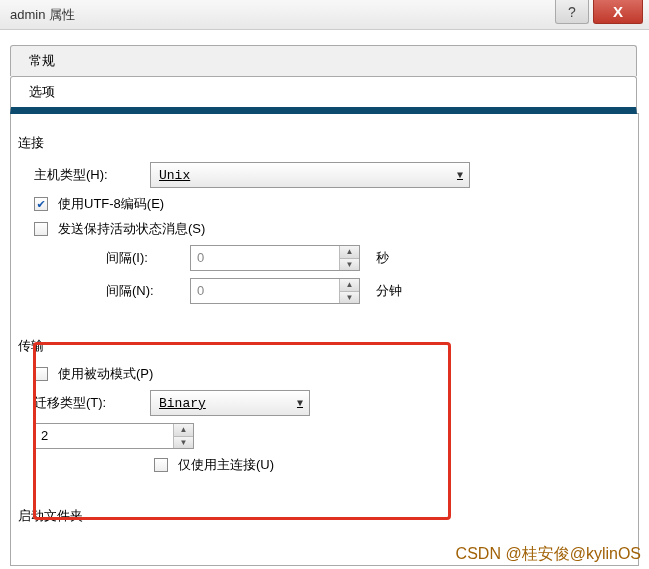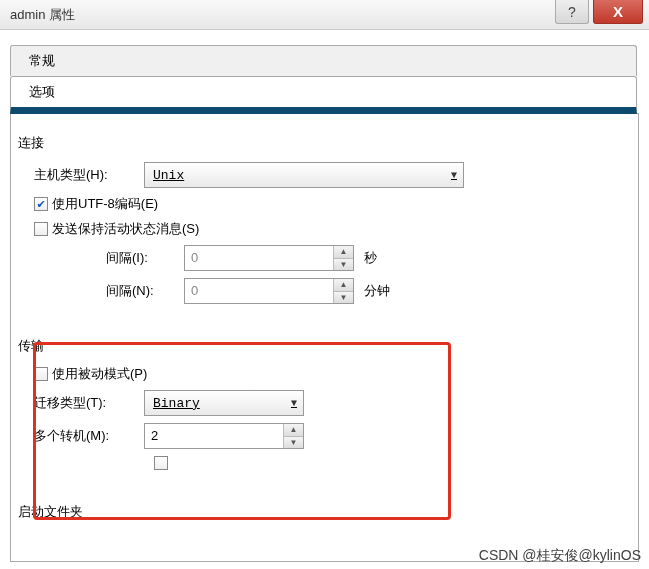--- a/index.html
+++ b/index.html
@@ -82,21 +82,21 @@
   }
   .group-title {
     font-weight: normal;
     margin-bottom: 10px;
     padding-top: 6px;
   }
   .row {
     display: flex;
     align-items: center;
     margin: 7px 0 7px 16px;
-    gap: 0;
+    gap: 6px;
   }
   .indent { margin-left: 40px; }
   .label { min-width: 110px; }
   .label-narrow { min-width: 78px; margin-left: 48px; }
   .cb {
     width: 14px; height: 14px;
     border: 1px solid #888;
     background: linear-gradient(to bottom, #fff, #eee);
     display: inline-flex;
     align-items: center; justify-content: center;
@@ -156,22 +156,22 @@
     top: 342px;
     width: 418px;
     height: 178px;
     pointer-events: none;
     border-radius: 4px;
   }
   .watermark {
     position: absolute;
     right: 8px;
     bottom: 4px;
-    color: #404040;
-    font-size: 14px;
+    color: #a16207;
+    font-size: 16px;
   }
 </style>
 </head>
 <body>
 
 <div class="titlebar">
   <span class="titlebar-text">admin 属性</span>
   <div class="titlebar-btns">
     <div class="help-btn">
       <span>?</span>
@@ -247,32 +247,32 @@
 
       <div class="row">
         <span class="label">迁移类型(T):</span>
         <div class="select select-mid">
           <span>Binary</span>
           <span class="arrow">▼</span>
         </div>
       </div>
 
       <div class="row">
-        <span class="label">多个转机(M):</span>
         <div class="spinner" style="width:160px">
           <div class="val enabled">2</div>
           <div class="btns">
             <div class="sbtn">▲</div>
             <div class="sbtn">▼</div>
           </div>
         </div>
       </div>
 
       <div class="row" style="margin-left:136px">
         <span class="cb"></span>
+        <span>仅使用主连接(U)</span>
       </div>
     </div>
 
     <div class="group">
       <div class="group-title">启动文件夹</div>
     </div>
 
   </div>
 </div>
 

